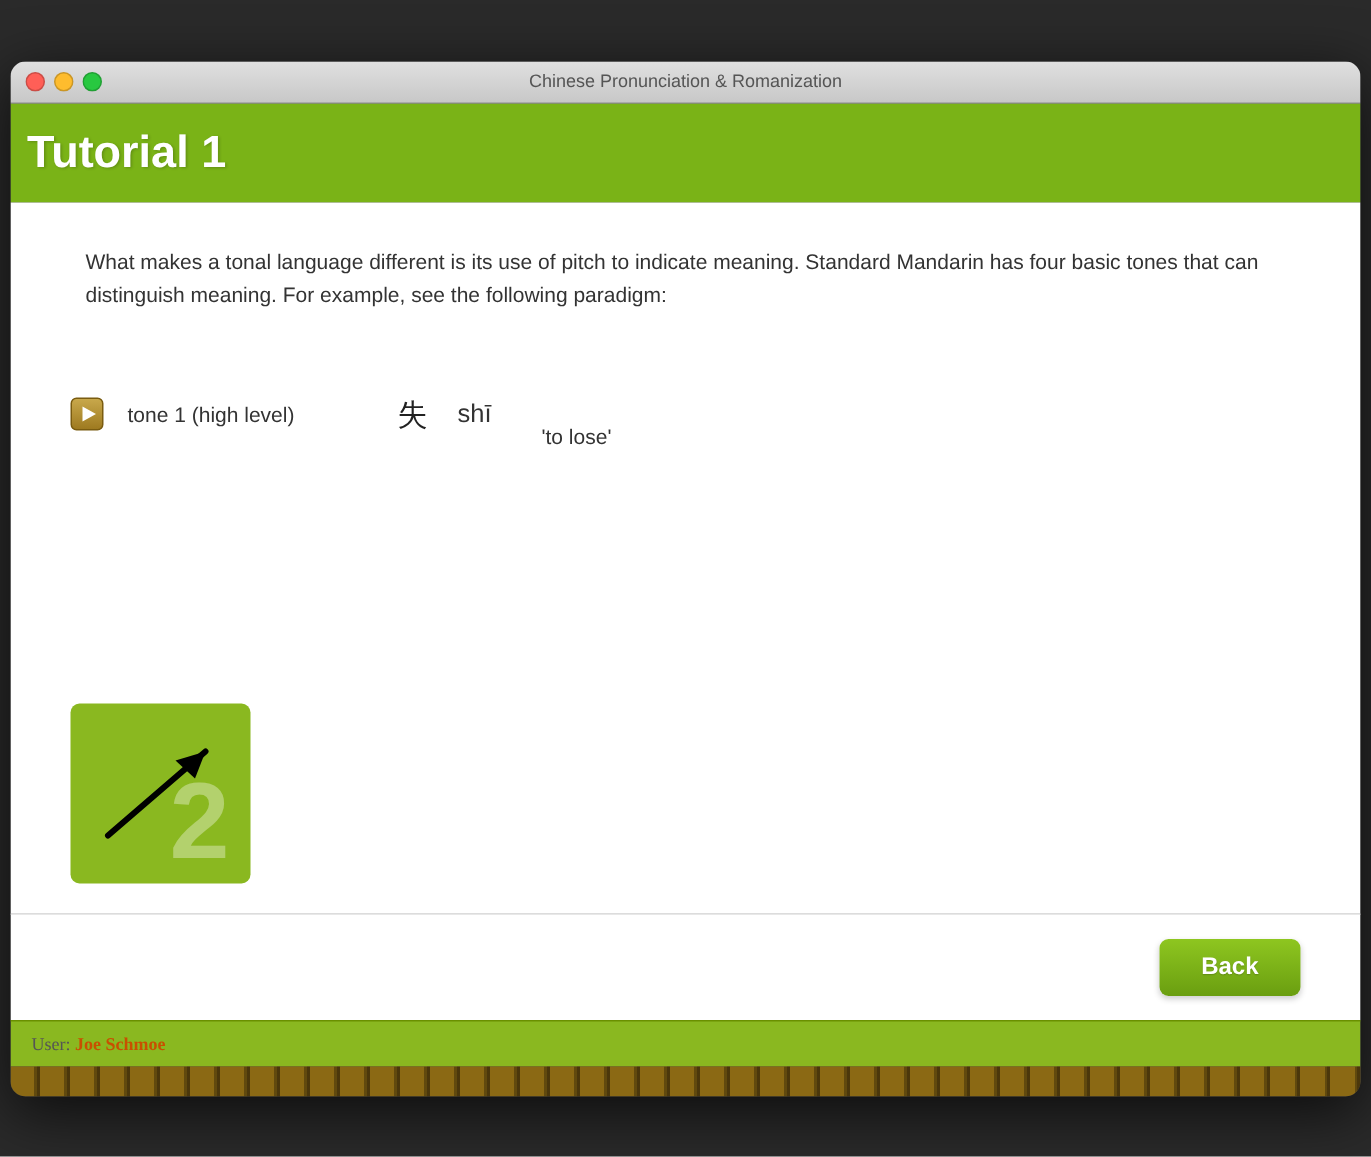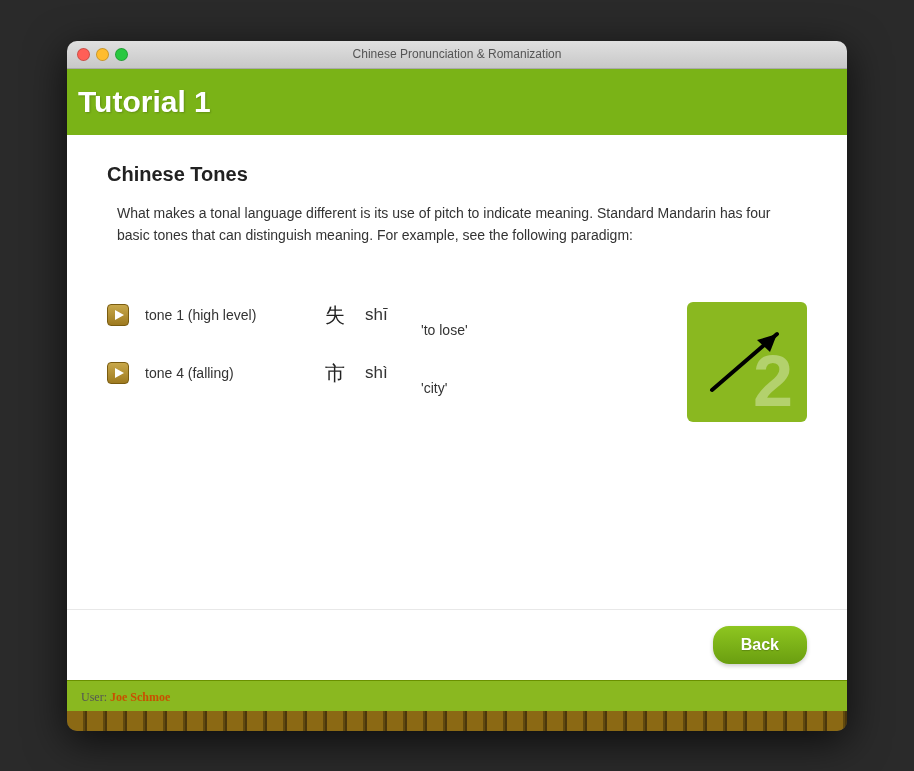--- a/index.html
+++ b/index.html
@@ -8,21 +8,21 @@
       background: #2a2a2a;
       display: flex;
       justify-content: center;
       align-items: center;
       width: 914px;
       height: 771px;
       font-family: 'Helvetica Neue', Arial, sans-serif;
     }
 
     .window {
-      width: 780px;
+      width: 900px;
       height: 690px;
       background: #404040;
       border-radius: 10px;
       overflow: hidden;
       box-shadow: 0 10px 40px rgba(0,0,0,0.7);
       display: flex;
       flex-direction: column;
     }
 
     
@@ -97,21 +97,21 @@
       font-size: 14px;
       color: #333;
       line-height: 1.6;
       margin-bottom: 46px;
       padding: 0 10px;
     }
 
     
     .tones-container {
       display: flex;
-      flex-direction: row;
+      flex-direction: column;
       align-items: flex-start;
       gap: 30px;
       flex: 1;
     }
 
     .tones-list {
       display: flex;
       flex-direction: column;
       gap: 12px;
       flex: 1;
@@ -207,21 +207,21 @@
       justify-content: flex-end;
       gap: 12px;
       border-top: 1px solid #e8e8e8;
       flex-shrink: 0;
     }
 
     .nav-btn {
       background: linear-gradient(to bottom, #8ec620, #6a9e10);
       color: white;
       border: none;
-      border-radius: 16px;
+      border-radius: 6px;
       padding: 10px 28px;
       font-size: 16px;
       font-weight: bold;
       cursor: pointer;
       box-shadow: 0 2px 4px rgba(0,0,0,0.2);
       text-shadow: 0 1px 1px rgba(0,0,0,0.2);
     }
 
     
     .statusbar {
@@ -280,40 +280,32 @@
       <div class="tb-btn tb-max"></div>
     </div>
     <span class="titlebar-title">Chinese Pronunciation &amp; Romanization</span>
   </div>
 
   <div class="app-header">
     <h1>Tutorial 1</h1>
   </div>
 
   <div class="main-content">
-    <div class="section-title">Chinese Tones</div>
     <p class="description">What makes a tonal language different is its use of pitch to indicate meaning.  Standard Mandarin has four basic tones that can distinguish meaning. For example, see the following paradigm:</p>
 
     <div class="tones-container">
       <div class="tones-list">
 
       <div class="tone-row">
             <div class="play-btn"></div>
             <span class="tone-label">tone 1 (high level)</span>
             <span class="tone-char">失</span>
             <span class="tone-pinyin">shī</span>
             <span class="tone-meaning">'to lose'</span>
           </div>
-          <div class="tone-row">
-            <div class="play-btn"></div>
-            <span class="tone-label">tone 4 (falling)</span>
-            <span class="tone-char">市</span>
-            <span class="tone-pinyin">shì</span>
-            <span class="tone-meaning">'city'</span>
-          </div>
         </div>
 
       <div class="tone-graphic">
         <svg class="tone-arrow" width="90" height="80" viewBox="0 0 90 80">
 
           <line x1="10" y1="68" x2="75" y2="12" stroke="black" stroke-width="4" stroke-linecap="round"></line>
 
           <polygon points="75,12 55,18 68,30" fill="black"></polygon>
         </svg>
         <span class="tone-number">2</span>

